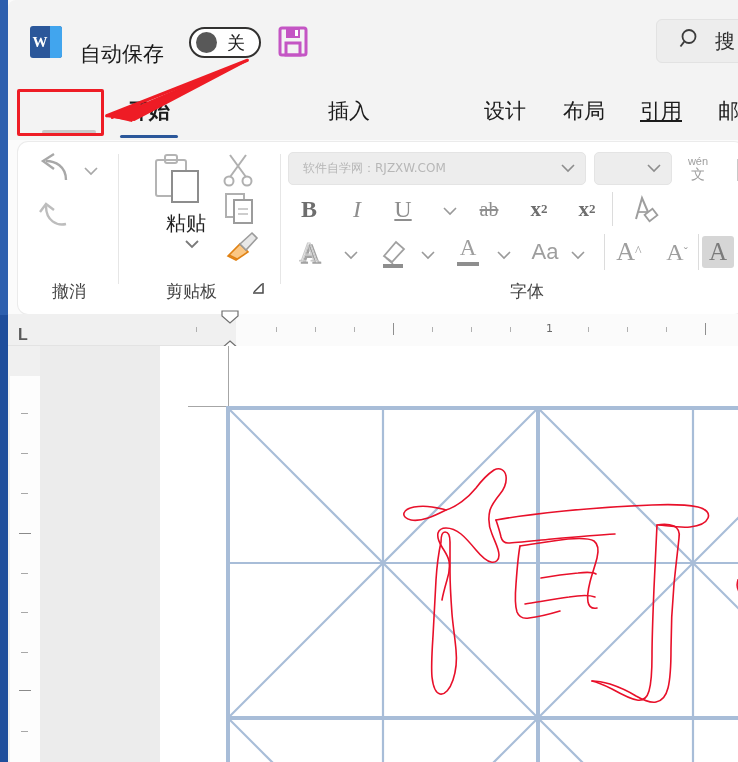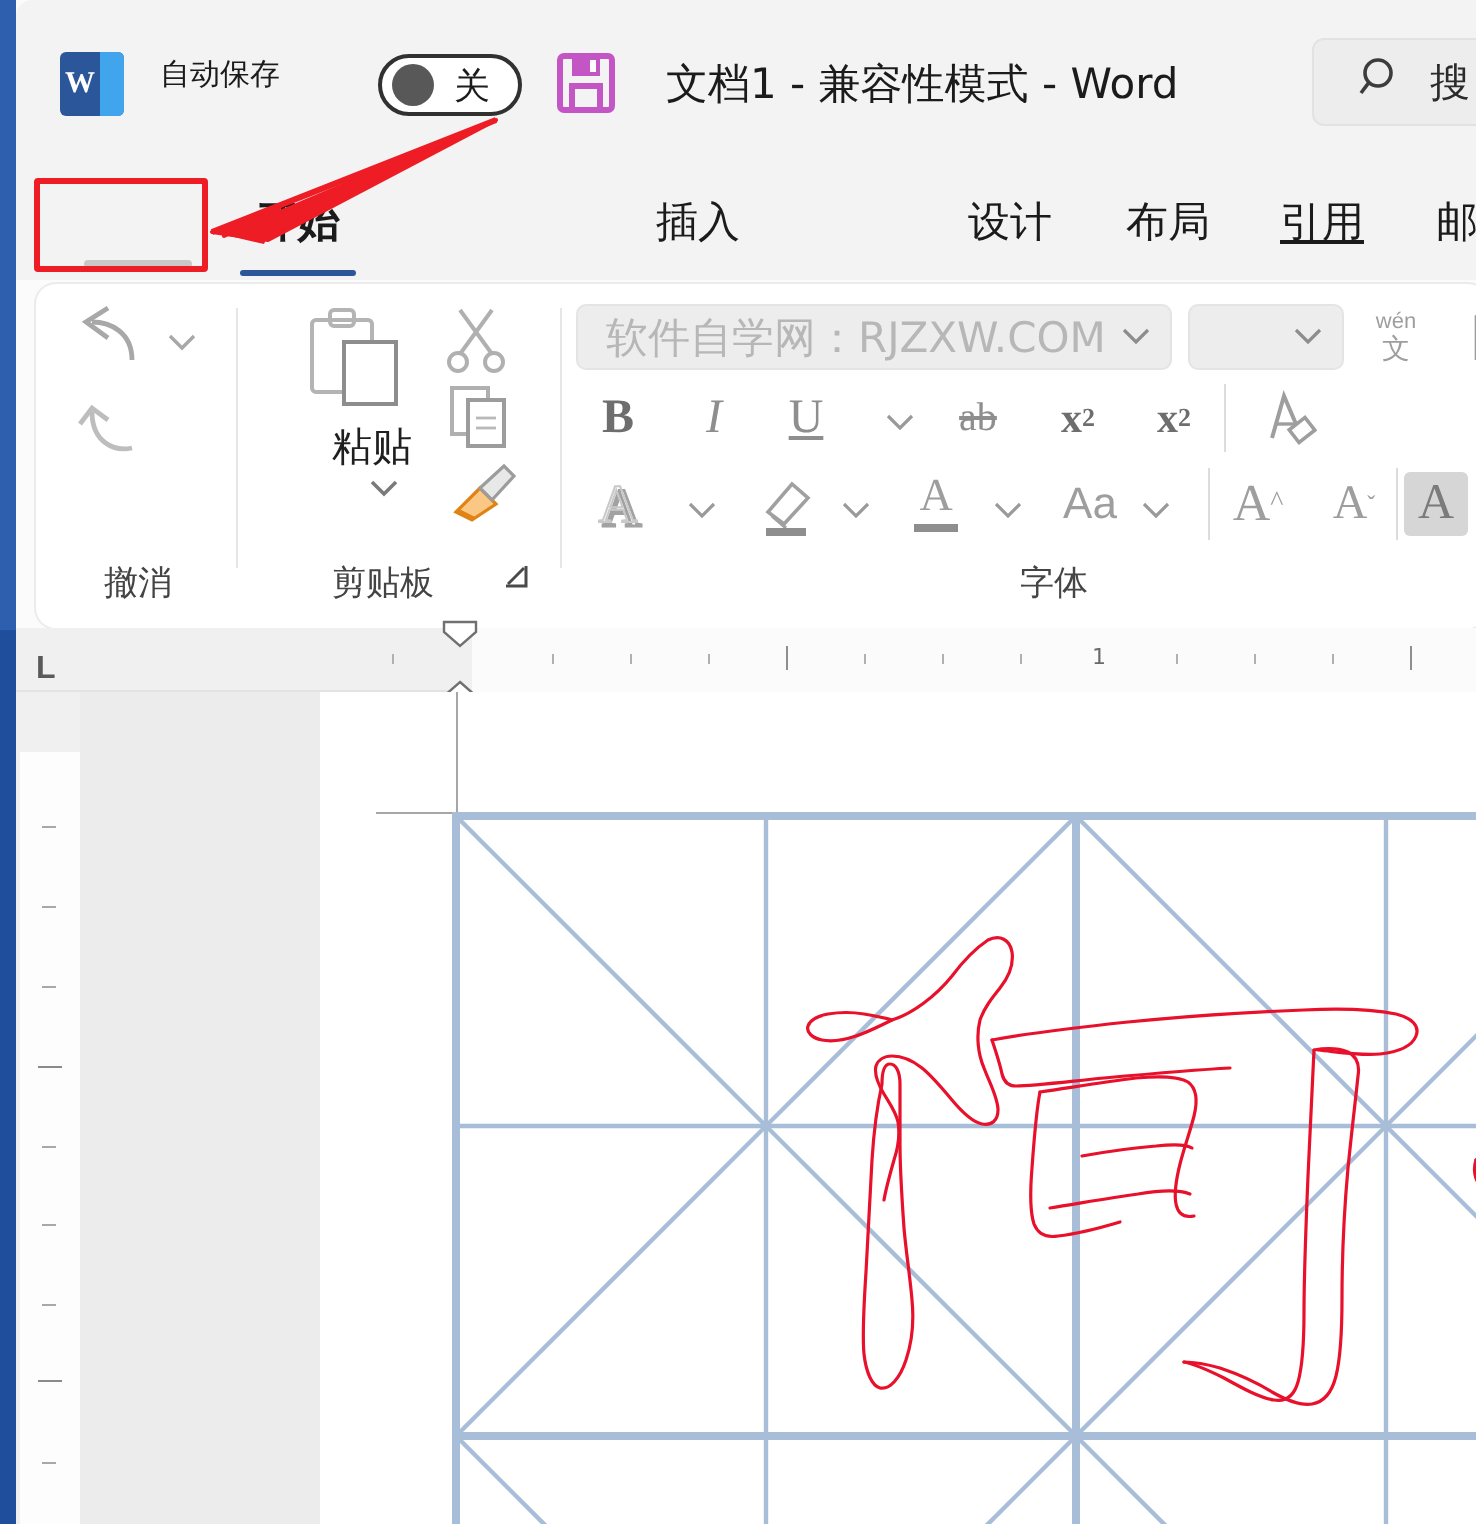--- a/index.html
+++ b/index.html
@@ -37,22 +37,22 @@
     position: absolute; right: 0; top: 0; width: 12px; height: 32px;
     background: #41a5ee;
   }
   .word-logo .wletter {
     position: absolute; left: 0; top: 0; width: 20px; height: 32px;
     display: flex; align-items: center; justify-content: center;
     color: #fff; font-weight: bold; font-size: 15px;
     font-family: "Liberation Serif", serif;
   }
   .autosave-label {
-    position: absolute; left: 72px; top: 28px;
-    font-size: 15px; color: #1b1b1b;
+    position: absolute; left: 72px; top: 40px;
+    font-size: 21px; color: #1b1b1b;
     font-family: "DejaVu Sans", sans-serif;
     letter-spacing: 0px;
   }
   .toggle {
     position: absolute; left: 181px; top: 27px; width: 72px; height: 31px;
     border: 2px solid #323130; border-radius: 18px; background: #ffffff;
     display: flex; align-items: center;
   }
   .toggle .knob {
     width: 21px; height: 21px; border-radius: 50%; background: #585858;
@@ -127,21 +127,21 @@
     position: absolute; top: 12px; width: 1px; height: 130px; background: #e6e6e6;
   }
   .icon-btn { position: absolute; color: #9a9a9a; }
   .chev { position: absolute; color: #9a9a9a; font-size: 13px; }
 
   .combo {
     position: absolute; background: #ededed; border: 1px solid #e4e4e4;
     border-radius: 5px; display: flex; align-items: center;
   }
   .combo .val {
-    margin-left: 14px; font-size: 21px; color: #b7b7b7; white-space: nowrap;
+    margin-left: 14px; font-size: 12px; color: #b7b7b7; white-space: nowrap;
     font-family: "DejaVu Sans", sans-serif;
   }
   .combo .cv { position: absolute; right: 9px; color: #8d8d8d; font-size: 13px; }
 
   .fbtn {
     position: absolute; color: #9e9e9e; font-family: "Liberation Serif", serif;
     display: flex; align-items: center; justify-content: center;
   }
   .fbtn.sans { font-family: "Liberation Sans", sans-serif; }
   .vsep { position: absolute; width: 1px; background: #dcdcdc; }
@@ -225,21 +225,20 @@
 
     <div class="save-icon">
       <svg width="30" height="31" viewBox="0 0 30 31">
         <rect x="2" y="2" width="26" height="27" rx="2" fill="none" stroke="#c455c4" stroke-width="3"></rect>
         <rect x="8" y="2" width="14" height="10" fill="#c455c4"></rect>
         <rect x="8" y="17" width="14" height="12" fill="none" stroke="#c455c4" stroke-width="3"></rect>
         <rect x="17" y="4" width="3" height="6" fill="#fff"></rect>
       </svg>
     </div>
 
-    <div class="doc-title">文档1  -  兼容性模式  -  Word</div>
 
     <div class="searchbox">
       <span class="mag">
         <svg width="24" height="24" viewBox="0 0 24 24">
           <circle cx="10" cy="9.5" r="6.5" fill="none" stroke="#3c3c3c" stroke-width="1.8"></circle>
           <line x1="5.2" y1="14.6" x2="1.5" y2="19.5" stroke="#3c3c3c" stroke-width="1.8"></line>
         </svg>
       </span>
       <span class="ph">搜</span>
     </div>

